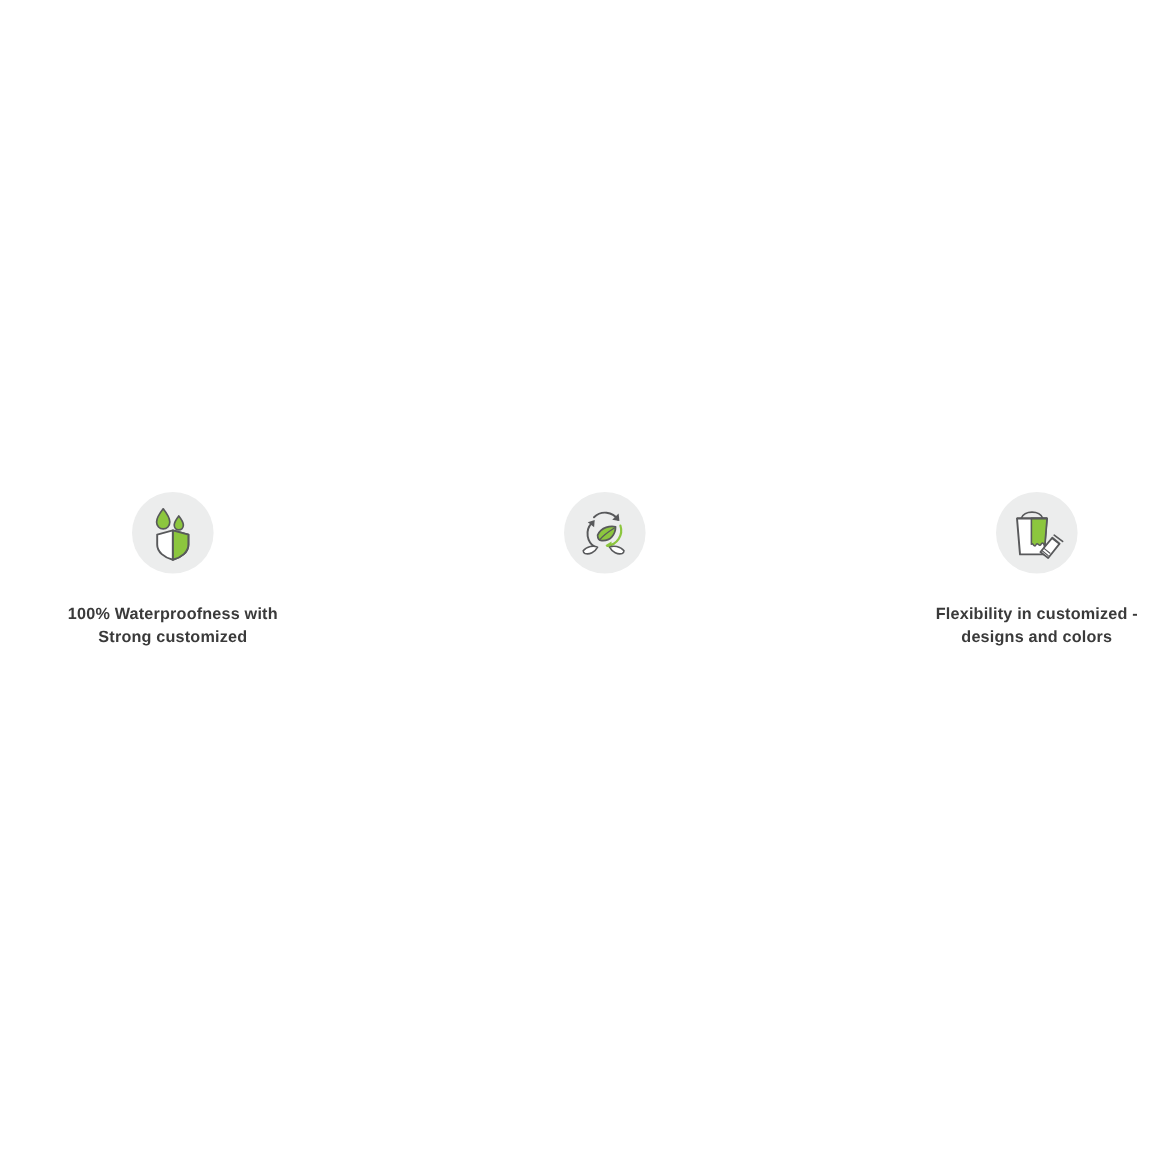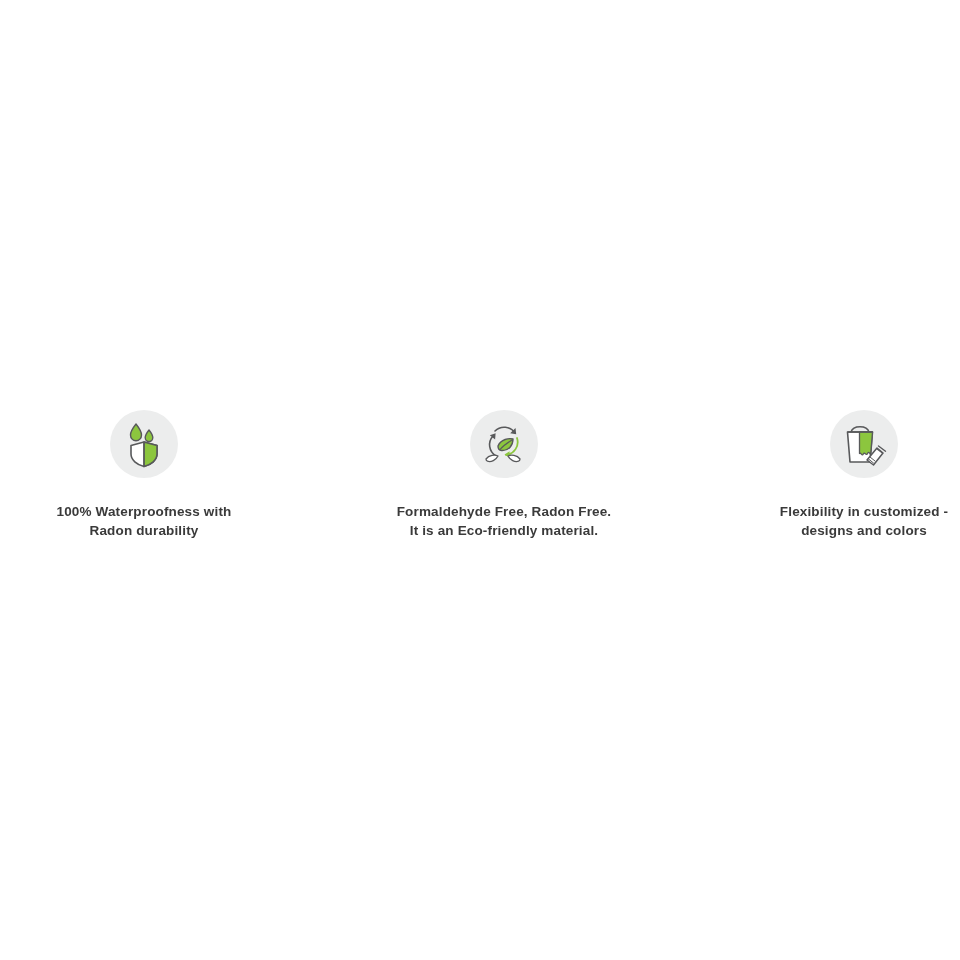--- a/index.html
+++ b/index.html
@@ -83,45 +83,41 @@
           <path d="M18 6 C18 6 12.5 13 12.5 17 C12.5 20.3 14.9 22.8 18 22.8 C21.1 22.8 23.5 20.3 23.5 17 C23.5 13 18 6 18 6 Z" fill="#8cc63e" stroke="#58595b" stroke-width="1.4" stroke-linejoin="round"></path>
           <path d="M31 12 C31 12 27.2 16.8 27.2 19.6 C27.2 21.9 28.9 23.6 31 23.6 C33.1 23.6 34.8 21.9 34.8 19.6 C34.8 16.8 31 12 31 12 Z" fill="#8cc63e" stroke="#58595b" stroke-width="1.4" stroke-linejoin="round"></path>
 
           <path d="M26 24 L39 27.5 L39 36 C39 42 33.2 46.6 26 48.5 C18.8 46.6 13 42 13 36 L13 27.5 Z" fill="#ffffff" stroke="#58595b" stroke-width="1.6" stroke-linejoin="round"></path>
           <path d="M26 24 L39 27.5 L39 36 C39 42 33.2 46.6 26 48.5 Z" fill="#8cc63e" stroke="#58595b" stroke-width="1.6" stroke-linejoin="round"></path>
           <path d="M26 24 L26 48.5" stroke="#58595b" stroke-width="1.2"></path>
         </svg>
       </div>
       <div class="feature-caption">
         <span class="line">100% Waterproofness with</span>
-        <span class="line">Radon durability</span>
+        <span class="line">Strong customized</span>
       </div>
     </div>
 
     <div class="feature">
       <div class="icon-circle">
         <svg width="56" height="50" viewBox="0 0 56 50" fill="none">
 
           <path d="M19 12 A13 13 0 0 1 39 14" stroke="#58595b" stroke-width="1.6" fill="none" stroke-linecap="round"></path>
           <path d="M39.5 9 L40.2 15.2 L34.2 14.2 Z" fill="#58595b"></path>
           <path d="M41 19 A13 13 0 0 1 30 36" stroke="#8cc63e" stroke-width="1.8" fill="none" stroke-linecap="round"></path>
           <path d="M33.5 38.4 L28.5 35.4 L33.6 32.2 Z" fill="#8cc63e"></path>
           <path d="M17 17 A13 13 0 0 0 20 37" stroke="#58595b" stroke-width="1.6" fill="none" stroke-linecap="round"></path>
           <path d="M13.8 16.2 L19.6 14.3 L19.1 20.4 Z" fill="#58595b"></path>
 
           <path d="M22 27 C25 20 33 19 37 20 C37 26 33 32 25.5 31.5 C23.5 31.3 22 29.5 22 27 Z" fill="#8cc63e" stroke="#58595b" stroke-width="1.4" stroke-linejoin="round"></path>
           <path d="M24 30.5 C27 27 32 23.5 36 21" stroke="#58595b" stroke-width="1.1" fill="none" stroke-linecap="round"></path>
 
           <path d="M10 40 C13 36 19 35.5 22 37 C20 41 15 43.5 11.5 42.2 C10.3 41.7 10 40.8 10 40 Z" fill="#ffffff" stroke="#58595b" stroke-width="1.3" stroke-linejoin="round"></path>
           <path d="M44 40 C41 36 35 35.5 32 37 C34 41 39 43.5 42.5 42.2 C43.7 41.7 44 40.8 44 40 Z" fill="#ffffff" stroke="#58595b" stroke-width="1.3" stroke-linejoin="round"></path>
         </svg>
-      </div>
-      <div class="feature-caption">
-        <span class="line">Formaldehyde Free, Radon Free.</span>
-        <span class="line">It is an Eco-friendly material.</span>
       </div>
     </div>
 
     <div class="feature">
       <div class="icon-circle">
         <svg width="54" height="52" viewBox="0 0 54 52" fill="none">
 
           <path d="M14 14 C16 7 30 7 32 14" stroke="#58595b" stroke-width="1.5" fill="none" stroke-linecap="round"></path>
 
           <path d="M10.5 14 L35.5 14 L33 44 L13 44 Z" fill="#ffffff" stroke="#58595b" stroke-width="1.6" stroke-linejoin="round"></path>

